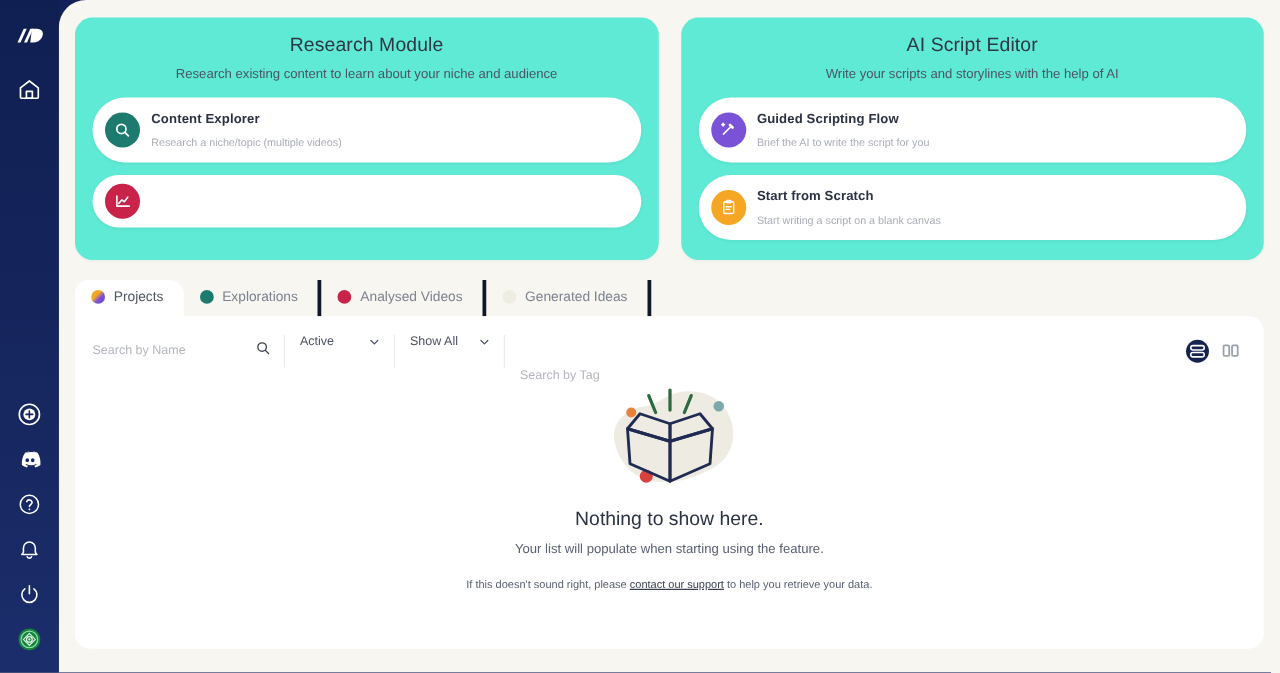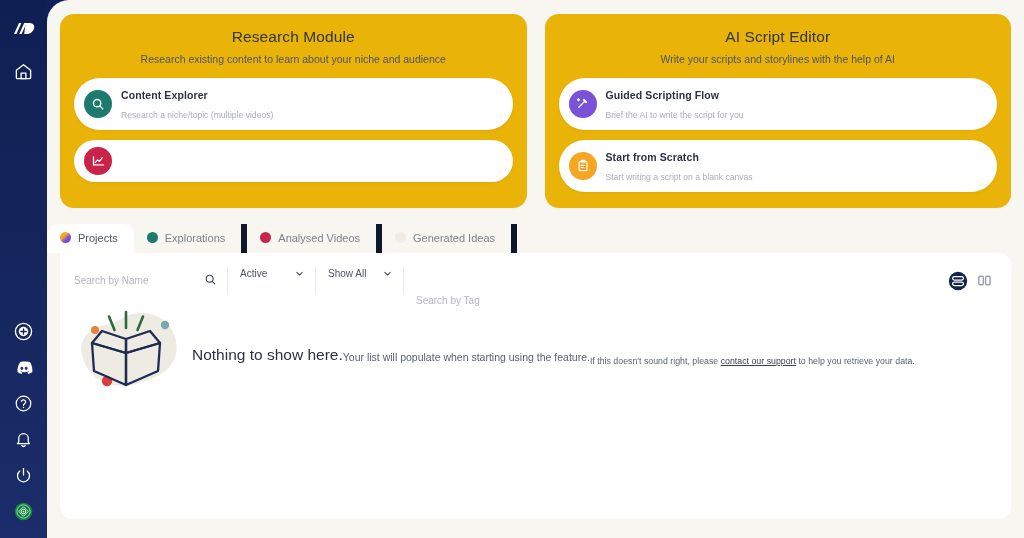--- a/index.html
+++ b/index.html
@@ -40,21 +40,21 @@
   }
 
   
   .modules {
     display: flex;
     gap: 18px;
     padding: 14px 13px 0 13px;
   }
   .module-card {
     flex: 1 1 0;
-    background: #eab308;
+    background: #5eead4;
     border-radius: 14px;
     padding: 14px 14px 16px 14px;
     box-shadow: 0 1px 2px rgba(30,30,40,.03);
   }
   .module-title {
     text-align: center;
     font-size: 15.5px;
     color: #2f3646;
     letter-spacing: .1px;
     margin-bottom: 7px;
@@ -80,27 +80,27 @@
     flex: 0 0 28px;
     display: flex; align-items: center; justify-content: center;
     margin-right: 9px;
     color: #fff;
   }
   .opt-txt { line-height: 1.18; }
   .opt-name { font-size: 10.5px; color: #2b3243; font-weight: bold; letter-spacing: .1px; }
   .opt-desc { font-size: 8.6px; color: #a9adb6; margin-top: 1px; }
 
   
-  .tabs-wrap { margin-top: 16px; display: flex; align-items: flex-end; }
+  .tabs-wrap { margin-top: 16px; padding-left: 13px; display: flex; align-items: flex-end; }
   .tab {
     display: flex; align-items: center; gap: 7px;
     padding: 8px 16px 9px 13px;
     font-size: 11px; color: #7c828e;
     cursor: pointer;
-    border-right: 6px solid #0f172a;
+    border-right: 3px solid #0f172a;
   }
   .tab.active {
     background: #ffffff;
     border-top-left-radius: 11px;
     border-top-right-radius: 11px;
     color: #4e5564;
     border-right: none;
   }
   .dot { width: 11px; height: 11px; border-radius: 50%; flex: 0 0 11px; }
 
@@ -158,21 +158,21 @@
     margin-left: auto;
     display: flex; align-items: center; gap: 8px;
     padding-right: 4px;
   }
   .vt { cursor: pointer; display: flex; align-items: center; }
 
   
   .empty {
     position: absolute;
     top: 50px; left: 0; right: 0;
-    display: flex; flex-direction: row; align-items: center;
+    display: flex; flex-direction: column; align-items: center;
   }
   .empty-art { width: 132px; height: 100px; position: relative; }
   .empty-h { font-size: 15.5px; color: #2b3243; margin-top: 4px; }
   .empty-p { font-size: 10.5px; color: #596070; margin-top: 8px; }
   .empty-s { font-size: 8.8px; color: #5a6170; margin-top: 17px; }
   .empty-s a { color: #3a4150; text-decoration: underline; cursor: pointer; }
 </style>
 </head>
 <body>
 

